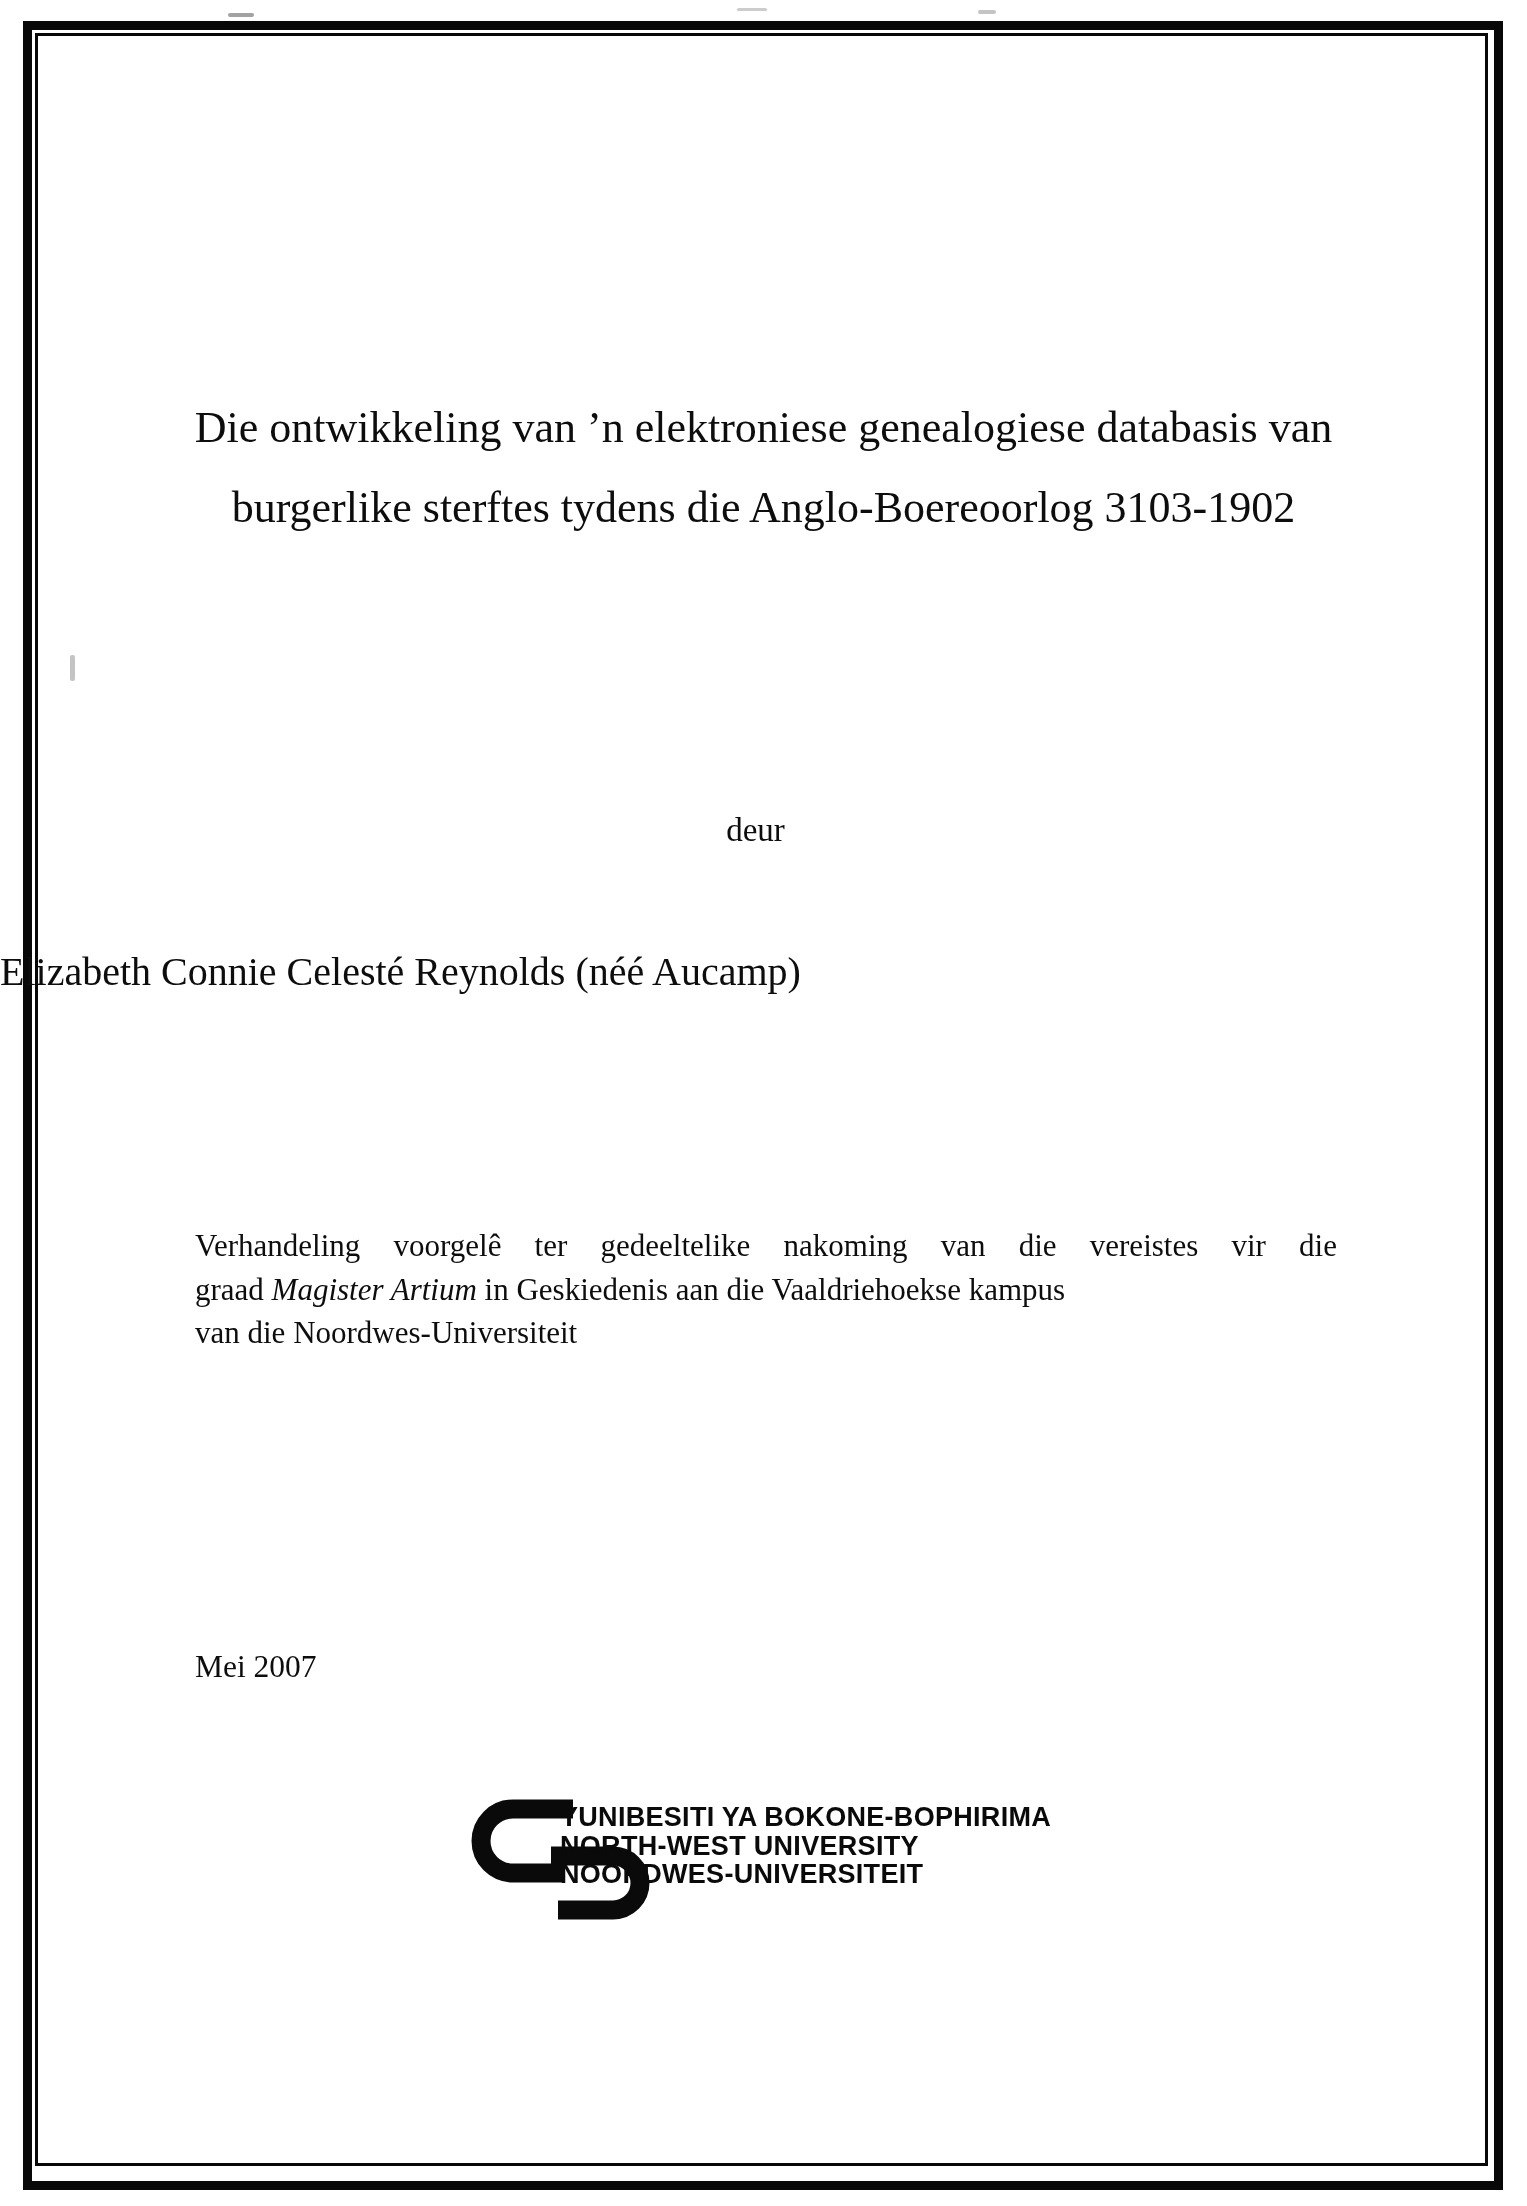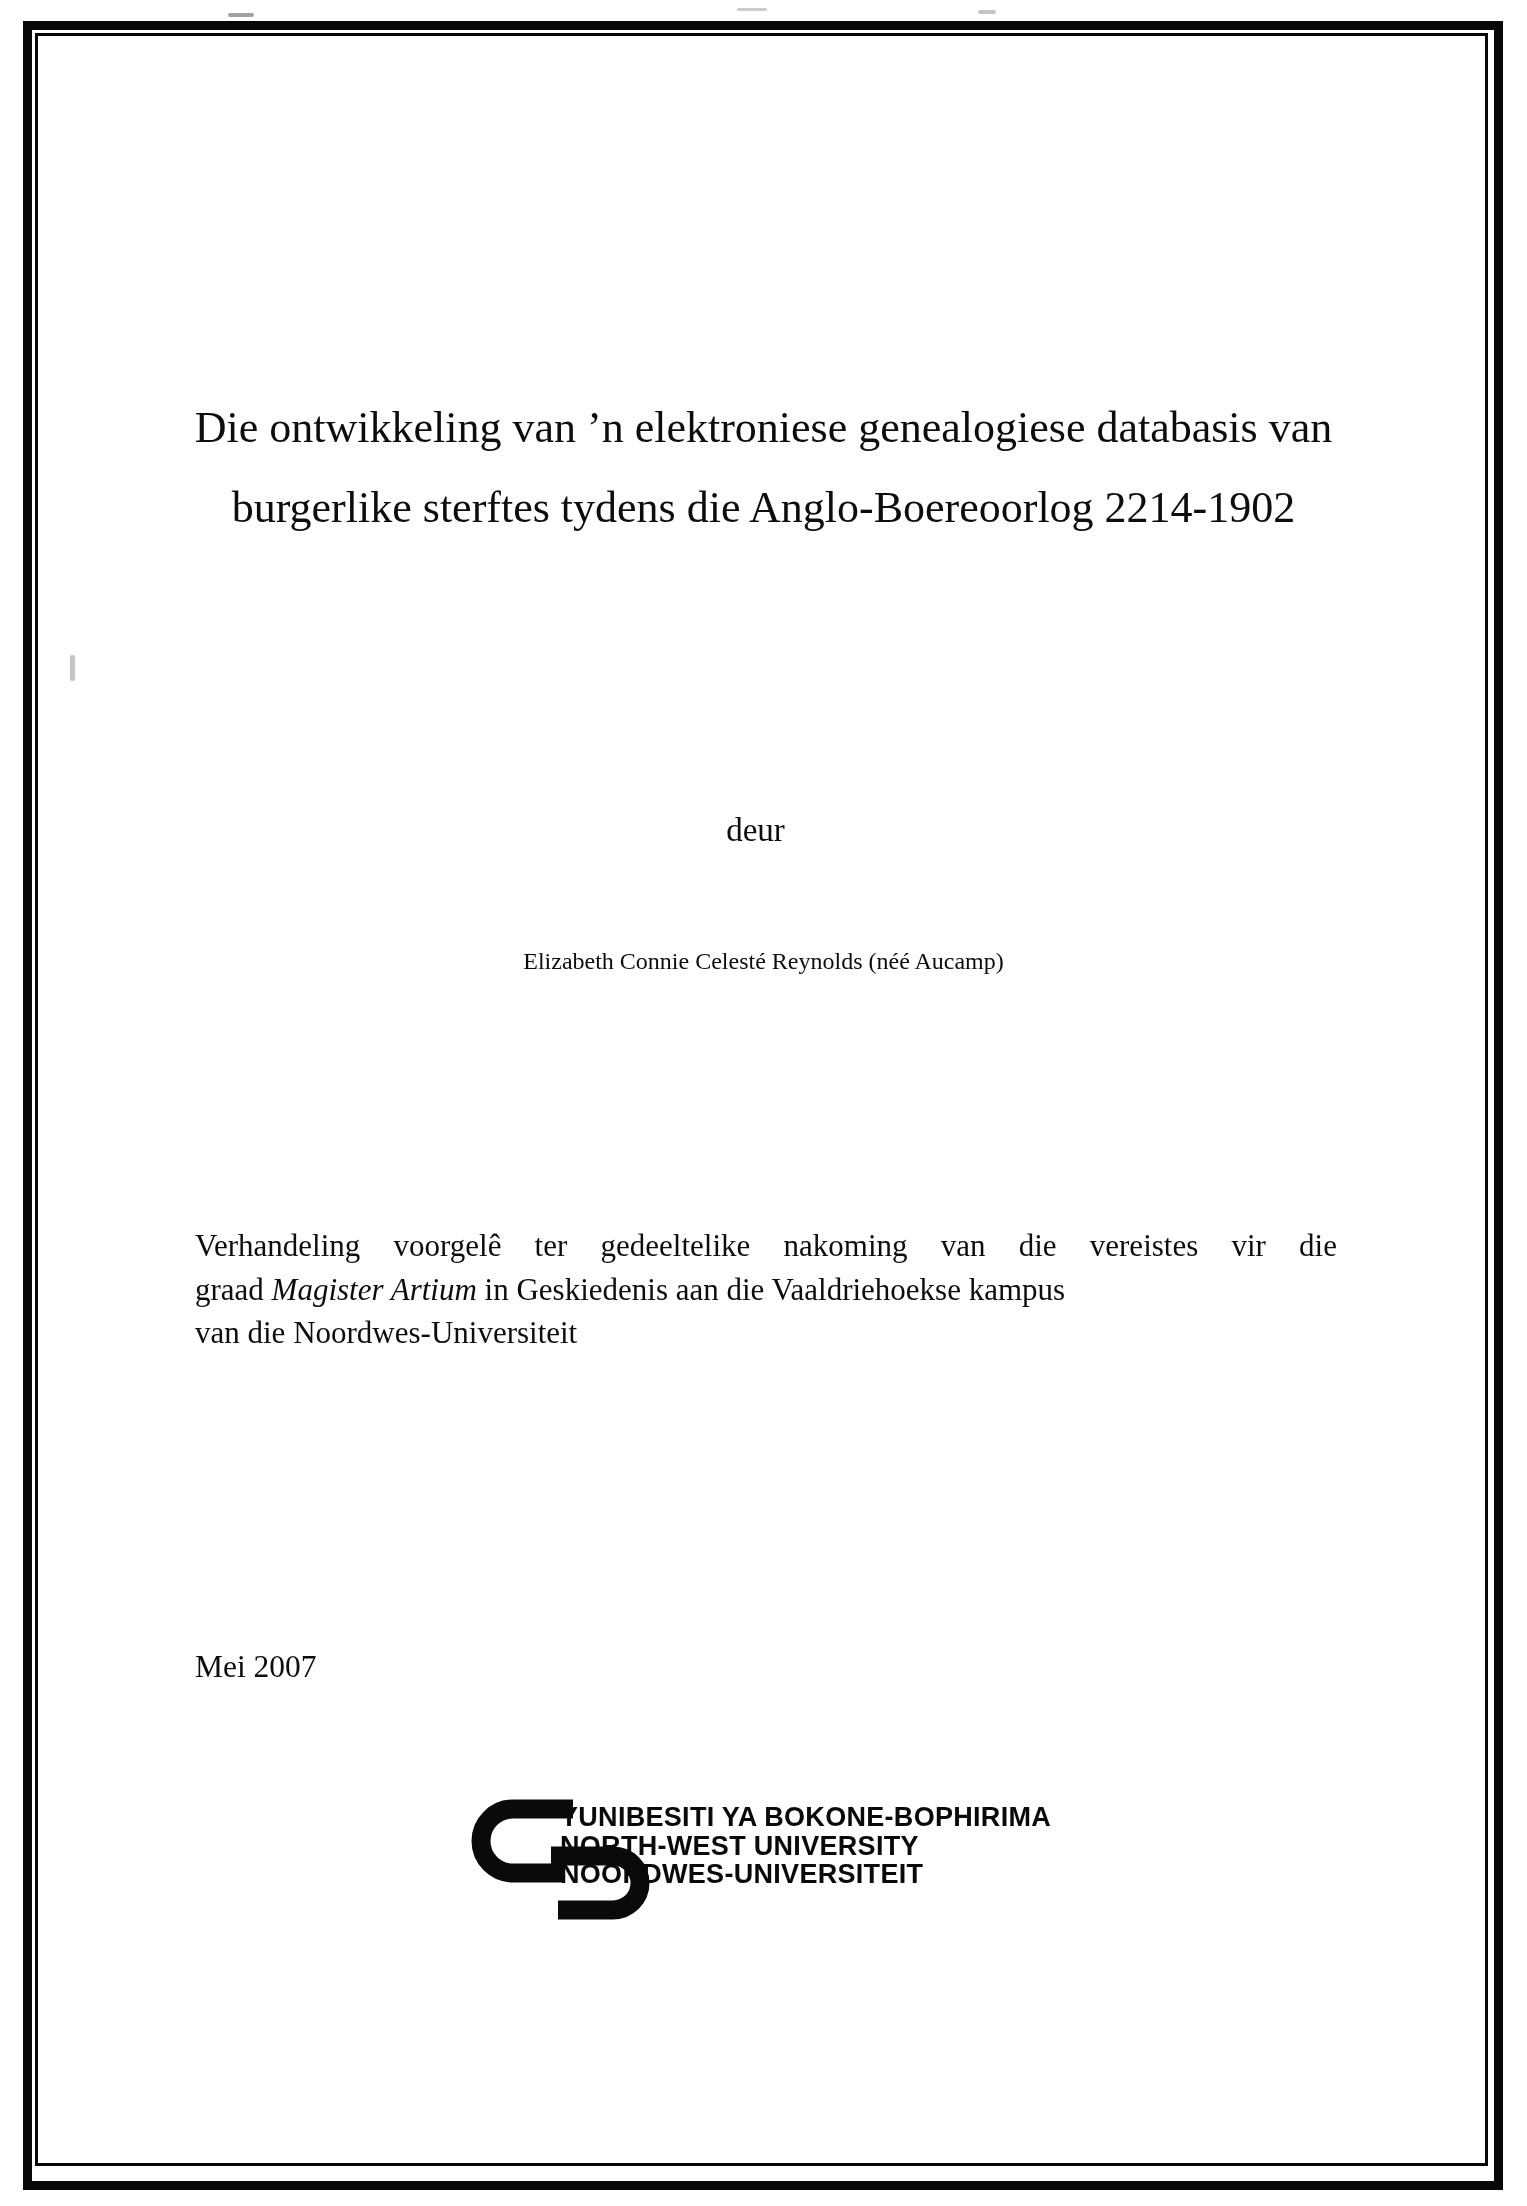--- a/index.html
+++ b/index.html
@@ -37,22 +37,22 @@
   }
   .byline-deur {
     position: absolute;
     left: 0; right: 16px; top: 812px;
     text-align: center;
     font-size: 33px;
   }
   .byline-author {
     position: absolute;
     left: 0; right: 0; top: 948px;
-    text-align: center;
-    font-size: 24px;
+    text-align: left;
+    font-size: 40px;
   }
   .statement {
     position: absolute;
     left: 195px; top: 1224px;
     width: 1142px;
     font-size: 31px;
     line-height: 43.5px;
   }
   .statement .just {
     text-align: justify;
@@ -96,21 +96,21 @@
   <div class="frame-outer"></div>
   <div class="frame-inner"></div>
 
   <div class="speck s1"></div>
   <div class="speck s2"></div>
   <div class="speck s3"></div>
   <div class="speck s4"></div>
 
   <h1 class="thesis-title">
     <div>Die ontwikkeling van ’n elektroniese genealogiese databasis van</div>
-    <div>burgerlike sterftes tydens die Anglo-Boereoorlog 2214-1902</div>
+    <div>burgerlike sterftes tydens die Anglo-Boereoorlog 3103-1902</div>
   </h1>
 
   <div class="byline-deur">deur</div>
 
   <div class="byline-author">Elizabeth Connie Celesté Reynolds (néé Aucamp)</div>
 
   <div class="statement">
     <div class="just">Verhandeling voorgelê ter gedeeltelike nakoming van die vereistes vir die</div>
     <div><span>graad </span><em>Magister Artium</em><span> in Geskiedenis aan die Vaaldriehoekse kampus</span></div>
     <div>van die Noordwes-Universiteit</div>

